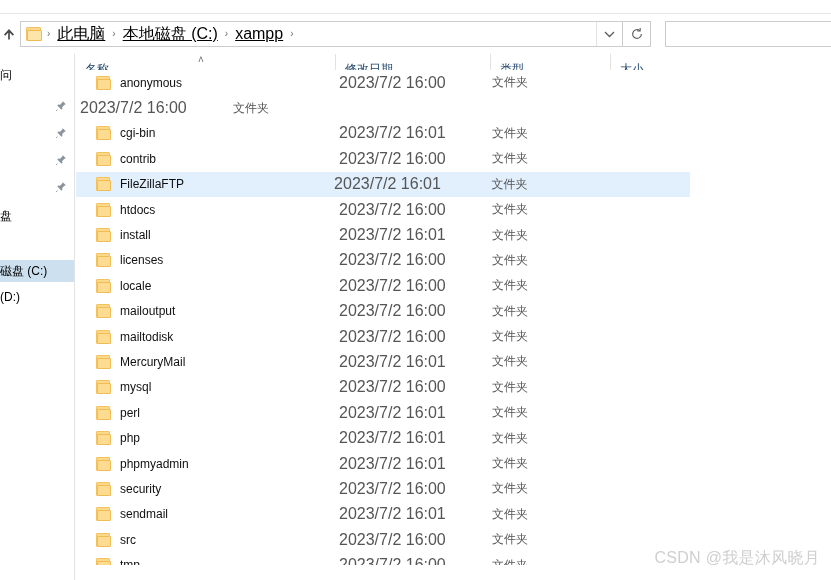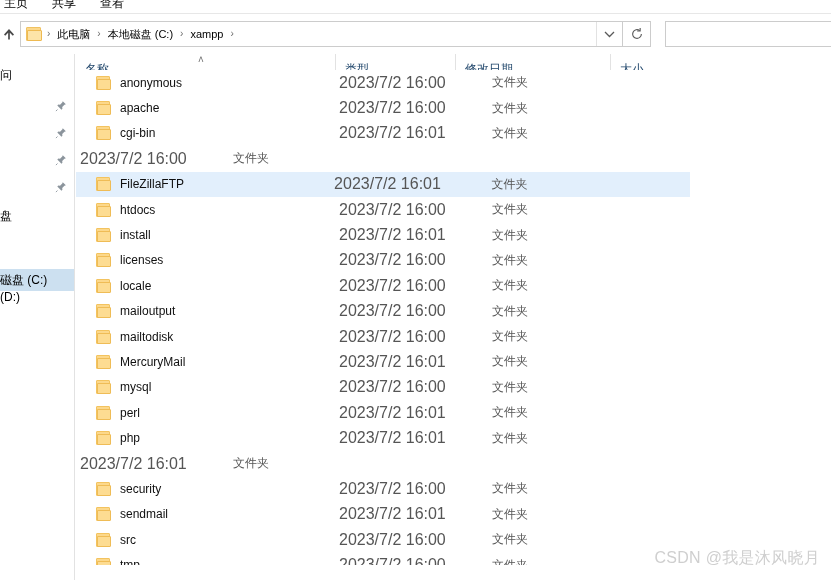--- a/index.html
+++ b/index.html
@@ -100,25 +100,26 @@
 
   .crumb-folder-icon {
     width: 17px;
     height: 15px;
     position: relative;
     margin-right: 2px;
     flex: 0 0 auto;
   }
 
   .crumb {
-    font-size: 11px;
+    font-size: 16px;
     color: #000000;
     white-space: nowrap;
     padding: 3px 5px;
     line-height: 16px;
+    text-decoration: underline;
   }
   .crumb-sep {
     color: #6d6d6d;
     font-size: 10px;
     padding: 0 2px;
     line-height: 16px;
     user-select: none;
   }
 
   .addr-btn {
@@ -341,27 +342,20 @@
     white-space: nowrap;
     letter-spacing: 0.3px;
     user-select: none;
   }
 </style>
 </head>
 <body>
 
 <div id="app">
 
-  <div class="ribbon-strip">
-    <div class="ribbon-tabs" id="ribbon-tabs">
-        <div class="ribbon-tab">主页</div>
-        <div class="ribbon-tab">共享</div>
-        <div class="ribbon-tab">查看</div>
-      </div>
-  </div>
   <div class="ribbon-underline"></div>
 
   <div class="navbar">
 
     <div class="nav-up">
       <svg width="14" height="14" viewBox="0 0 14 14">
         <path d="M7 2 L12 7.5 L10.8 8.7 L7.85 5.7 L7.85 12.5 L6.15 12.5 L6.15 5.7 L3.2 8.7 L2 7.5 Z" fill="#4a4a4a"></path>
       </svg>
     </div>
 
@@ -423,84 +417,84 @@
         </div>
         <div class="nav-item" style="top: 122px;">
           <span class="pin"><svg width="12" height="12" viewBox="0 0 16 16">
               <path d="M10.3 1.5 L14.5 5.7 L12.6 6.3 L9.6 9.3 L9.9 11.6 L8.6 12.9 L3.1 7.4 L4.4 6.1 L6.7 6.4 L9.7 3.4 Z" fill="#8b949c"></path>
               <path d="M3.3 12.7 L1.2 14.8" stroke="#8b949c" stroke-width="1.2" fill="none"></path>
             </svg></span>
         </div>
         <div class="nav-item" style="top: 151px;">
           <span class="nav-label">盘</span>
         </div>
-        <div class="nav-item selected" style="top: 215px;">
+        <div class="nav-item selected" style="top: 206px;">
           <span class="nav-label">磁盘 (C:)</span>
         </div>
         <div class="nav-item" style="top: 232px;">
           <span class="nav-label">(D:)</span>
         </div>
       </div>
   </div>
 
   <div class="colheader">
     <div class="colheader-cell col-name">
       <span>名称</span>
       <span class="sort-arrow">˄</span>
     </div>
+    <div class="colheader-cell col-date">
+      <span>修改日期</span>
+    </div>
     <div class="colheader-cell col-type">
       <span>类型</span>
     </div>
-    <div class="colheader-cell col-date">
-      <span>修改日期</span>
-    </div>
     <div class="colheader-cell col-size">
       <span>大小</span>
     </div>
   </div>
 
   <div class="filelist">
     <div id="file-rows">
         <div class="row">
           <div class="cell-name">
             <span class="folder">
               <span class="back"></span>
               <span class="front"></span>
             </span>
             <span>anonymous</span>
           </div>
           <div class="cell-date">2023/7/2 16:00</div>
           <div class="cell-type">文件夹</div>
           <div class="cell-size"></div>
         </div>
         <div class="row">
-          <div class="cell-name">
-            <span class="folder">
-              <span class="back"></span>
-              <span class="front"></span>
-            </span>
-            <span>apache</span>
-          </div>
           <div class="cell-date">2023/7/2 16:00</div>
           <div class="cell-type">文件夹</div>
           <div class="cell-size"></div>
         </div>
         <div class="row">
           <div class="cell-name">
             <span class="folder">
               <span class="back"></span>
               <span class="front"></span>
             </span>
             <span>cgi-bin</span>
           </div>
           <div class="cell-date">2023/7/2 16:01</div>
           <div class="cell-type">文件夹</div>
           <div class="cell-size"></div>
         </div>
         <div class="row">
+          <div class="cell-name">
+            <span class="folder">
+              <span class="back"></span>
+              <span class="front"></span>
+            </span>
+            <span>contrib</span>
+          </div>
           <div class="cell-date">2023/7/2 16:00</div>
           <div class="cell-type">文件夹</div>
           <div class="cell-size"></div>
         </div>
         <div class="row selected">
           <div class="cell-name">
             <span class="folder">
               <span class="back"></span>
               <span class="front"></span>
             </span>
@@ -624,20 +618,27 @@
               <span class="back"></span>
               <span class="front"></span>
             </span>
             <span>php</span>
           </div>
           <div class="cell-date">2023/7/2 16:01</div>
           <div class="cell-type">文件夹</div>
           <div class="cell-size"></div>
         </div>
         <div class="row">
+          <div class="cell-name">
+            <span class="folder">
+              <span class="back"></span>
+              <span class="front"></span>
+            </span>
+            <span>phpmyadmin</span>
+          </div>
           <div class="cell-date">2023/7/2 16:01</div>
           <div class="cell-type">文件夹</div>
           <div class="cell-size"></div>
         </div>
         <div class="row">
           <div class="cell-name">
             <span class="folder">
               <span class="back"></span>
               <span class="front"></span>
             </span>

